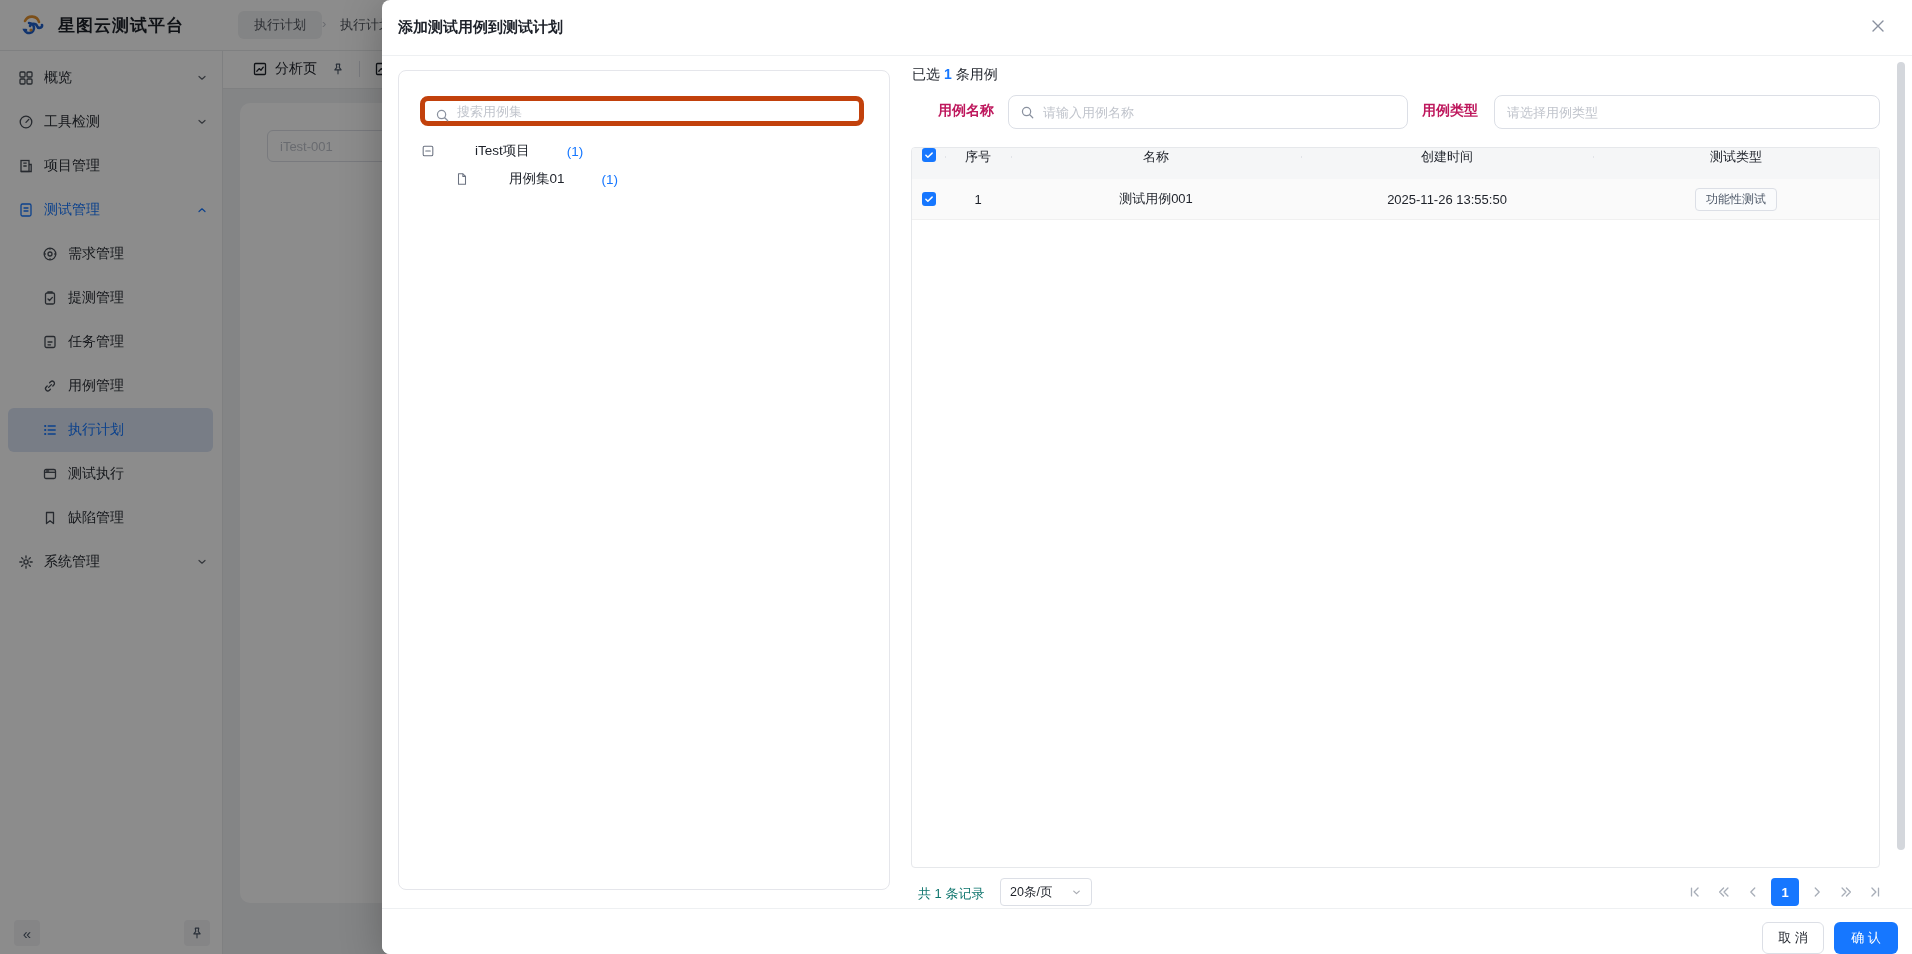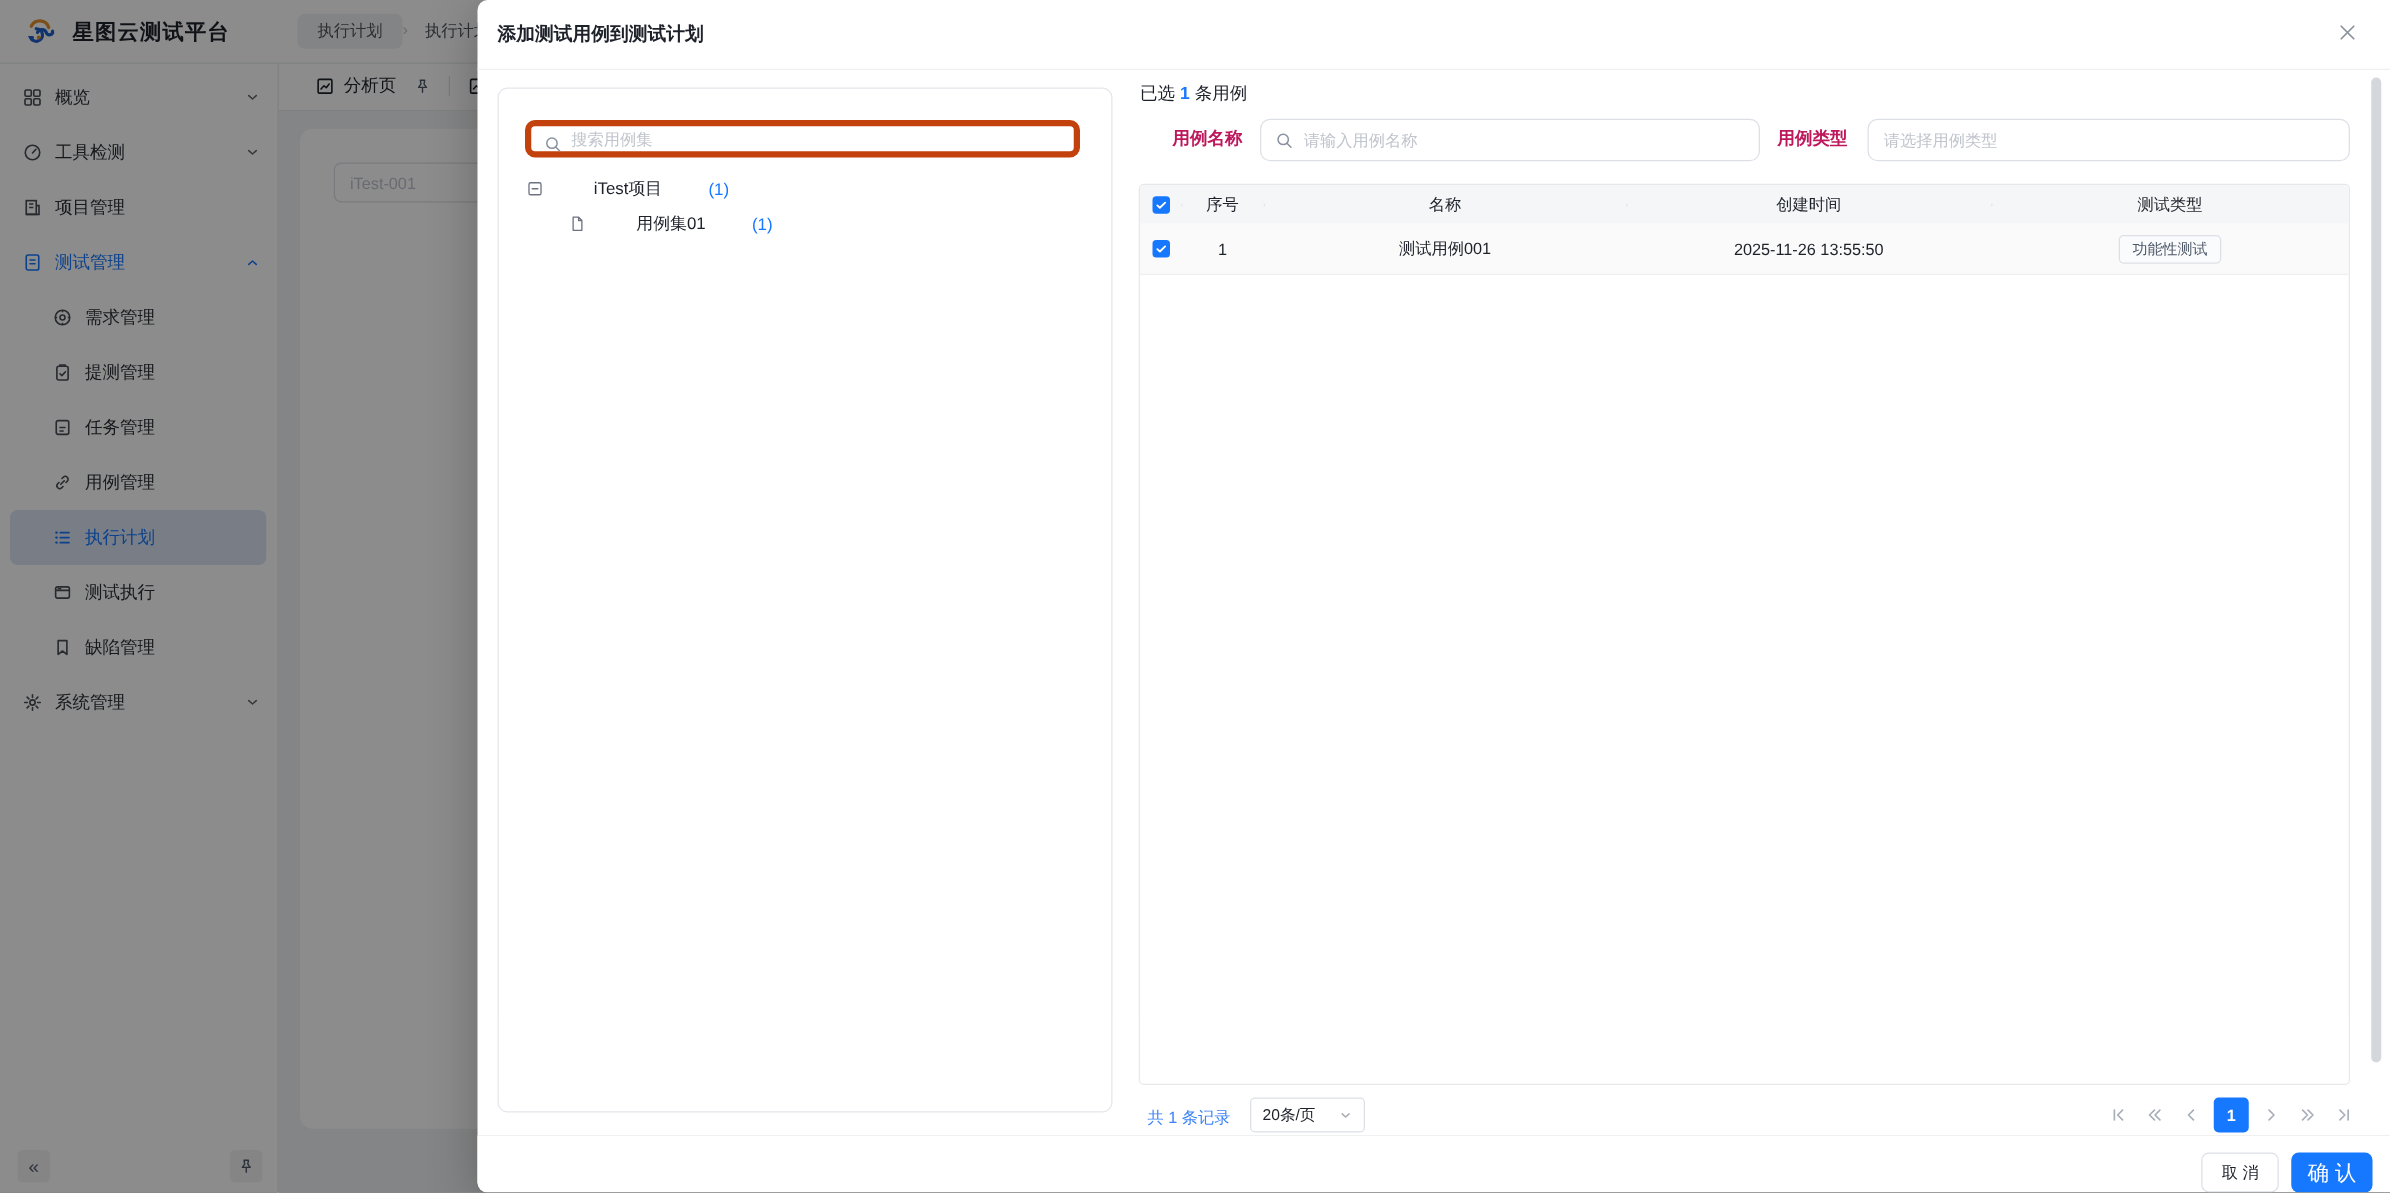--- a/index.html
+++ b/index.html
@@ -91,34 +91,34 @@
   .flt-box .sic{position:absolute;left:11px;top:9px;color:#8a919f;}
   .flt-box input{position:absolute;inset:0;border:none;outline:none;background:transparent;
                  font-size:13px;color:#1d2129;padding-left:34px;
                  font-family:"Liberation Sans","DejaVu Sans",sans-serif;}
   .flt-box.b2 input{padding-left:12px;}
   .flt-box input::placeholder{color:#c0c4cc;}
 
   .table-wrap{position:absolute;left:529px;top:147px;width:969px;height:721px;
               border:1px solid #e6e8eb;border-radius:4px;box-sizing:border-box;
               overflow:hidden;background:#fff;}
-  .thead{display:flex;height:31px;background:#f5f6f7;align-items:center;font-size:13px;
+  .thead{display:flex;height:31px;background:#f5f6f7;align-items:flex-start;font-size:13px;
          color:#1d2129;font-weight:500;}
   .thead .cell,.trow .cell{display:flex;align-items:center;justify-content:center;position:relative;}
   .c0{width:33px;} .c1{width:66px;} .c2{width:290px;} .c3{width:292px;} .c4{flex:1;}
   .thead .cell.sep::before{content:"";position:absolute;left:0;top:8px;bottom:8px;width:1px;
                            background:#e2e4e8;}
   .trow{display:flex;height:40px;background:#fafafa;border-bottom:1px solid #f0f0f0;
         align-items:stretch;font-size:13px;color:#1d2129;}
   .cbx{width:14px;height:14px;border-radius:3px;background:#1677ff;display:flex;
        align-items:center;justify-content:center;cursor:pointer;}
   .tag{display:inline-block;padding:3px 10px;border:1px solid #dcdfe6;border-radius:4px;
        background:#fafbfc;font-size:12px;color:#4e5969;line-height:15px;}
 
-  .pg-total{position:absolute;left:536px;top:885px;font-size:13px;color:#3b82f6;}
+  .pg-total{position:absolute;left:536px;top:885px;font-size:13px;color:#0f766e;}
   .pg-size{position:absolute;left:618px;top:878px;width:92px;height:28px;border:1px solid #dcdfe6;
            border-radius:4px;display:flex;align-items:center;justify-content:space-between;
            padding:0 9px;font-size:12.5px;color:#1d2129;background:#fff;box-sizing:border-box;
            cursor:pointer;}
   .pg-size .caret{color:#a8abb2;}
   .pg-nav{position:absolute;right:26px;top:878px;height:28px;display:flex;align-items:center;
           gap:7px;color:#a8aeb8;}
   .pg-btn{width:22px;height:24px;display:flex;align-items:center;justify-content:center;cursor:pointer;}
   .pg-cur{width:28px;height:28px;background:#1677ff;color:#fff;border-radius:4px;display:flex;
           align-items:center;justify-content:center;font-size:13px;font-weight:600;cursor:pointer;}
@@ -126,21 +126,21 @@
   .m-scrollbar{position:absolute;right:7px;top:62px;width:8px;height:788px;background:#d4d7dc;
                border-radius:4px;}
 
   .m-footer{position:absolute;left:0;right:0;bottom:0;height:46px;border-top:1px solid #eef0f2;
             display:flex;align-items:flex-end;justify-content:flex-end;padding-right:14px;gap:10px;
             background:#fff;border-radius:0 0 0 8px;box-sizing:border-box;}
   .btn-cancel{min-width:62px;height:32px;border:1px solid #dcdfe6;border-radius:6px;background:#fff;
               color:#1d2129;font-size:13px;padding:0 13px;cursor:pointer;
               font-family:"Liberation Sans","DejaVu Sans",sans-serif;}
   .btn-confirm{min-width:64px;height:32px;border-radius:6px;background:#1677ff;color:#fff;
-               font-size:17px;padding:0 13px;border:none;cursor:pointer;
+               font-size:13px;padding:0 13px;border:none;cursor:pointer;
                font-family:"Liberation Sans","DejaVu Sans",sans-serif;}
 </style>
 </head>
 <body>
 
 <div class="stage">
 
   <div class="app-header">
     <div class="logo">
       <svg width="32" height="24" viewBox="0 0 32 24" fill="none">

